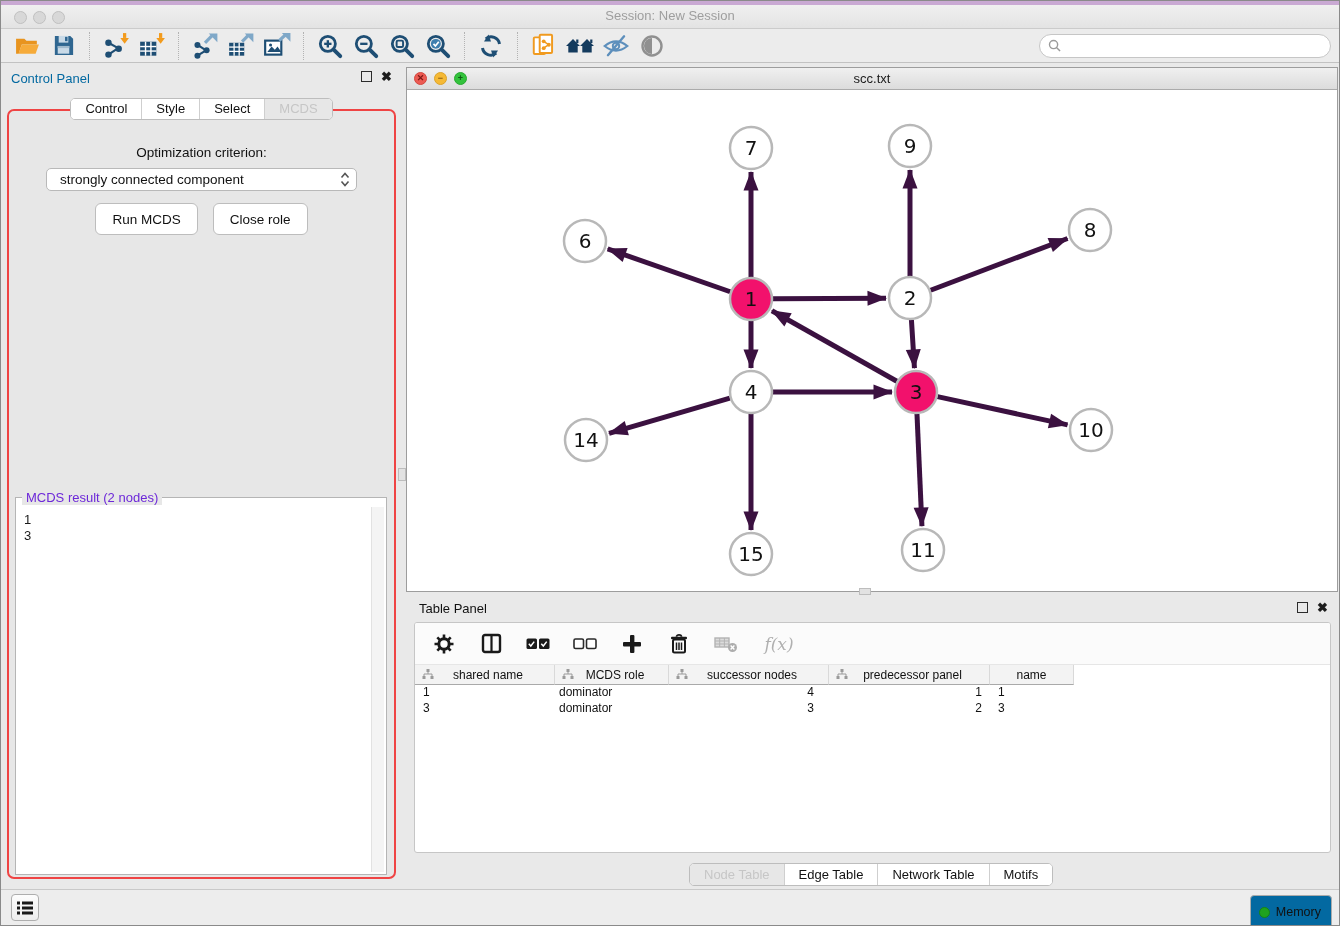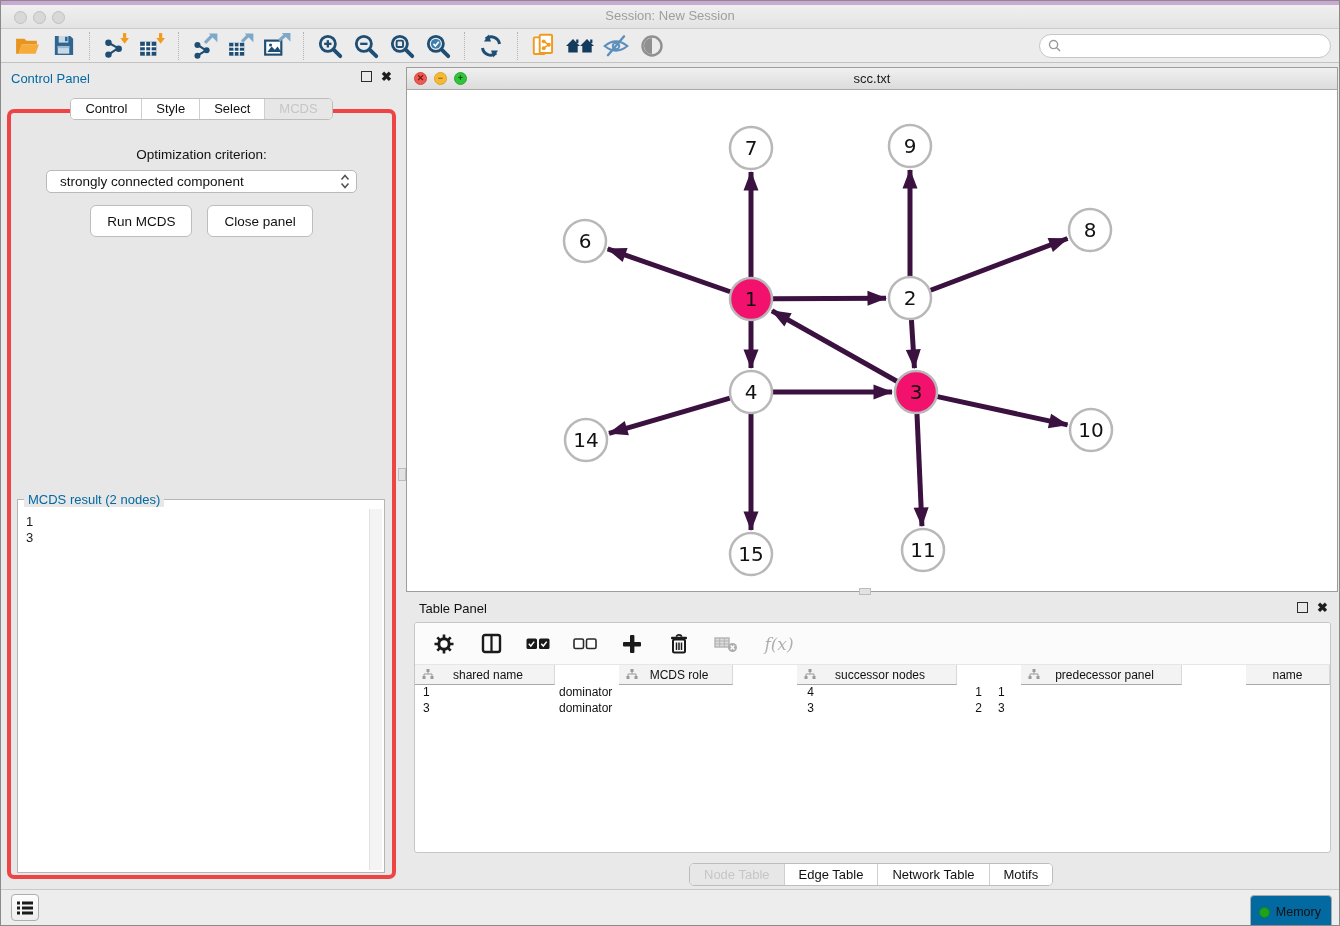--- a/index.html
+++ b/index.html
@@ -38,36 +38,36 @@
   .panel-icons { position:absolute; right:6px; top:4px; display:flex; gap:9px; align-items:center; }
   .float-ico { width:11px; height:11px; border:1.6px solid #2c2c2c; background:transparent; }
   .close-ico { font-size:13px; font-weight:bold; color:#1c1c1c; line-height:11px; }
   .cp-tabs { position:absolute; left:0; top:31px; width:100%; display:flex; justify-content:center; z-index:5; }
   .seg-group { display:flex; border:1px solid #bdbdbd; border-radius:5px; overflow:hidden; background:#fff; }
   .seg { padding:0 14px; line-height:20px; font-size:13px; background:#fff; border-left:1px solid #cfcfcf; color:#111; }
   .seg:first-child { border-left:none; }
   .seg.sel { background:#e7e7e7; color:#c6c6c6; }
   .cp-body {
     position:absolute; left:2px; top:42px; right:2px; bottom:10px;
-    background:#e7e7e7; border:4px solid #ef4444; border-radius:7px;
+    background:#e7e7e7; border:2px solid #ef4444; border-radius:7px;
   }
   .opt-label { margin-top:34px; text-align:center; font-size:13.5px; color:#111; }
   .combo {
     margin:8px auto 0; width:311px; height:23px; background:#fff; border:1px solid #b9b9b9;
     border-radius:5px; display:flex; align-items:center; padding:0 6px 0 13px;
   }
   .combo .val { flex:1; font-size:13.5px; color:#111; }
   .btn-row { margin-top:12px; display:flex; justify-content:center; gap:15px; }
   .pbtn {
     min-width:94px; padding:0 16px; height:32px; background:#fff; border:1px solid #bdbdbd;
     border-radius:6px; font-size:13.5px; color:#111; font-family:"Liberation Sans",sans-serif;
   }
   .result-box { position:absolute; left:6px; right:7px; top:386px; bottom:2px; border:1px solid #b5b5b5; background:#fff; }
   .result-legend {
-    position:absolute; left:6px; top:-8px; background:#e7e7e7; padding:0 4px; font-size:13px; color:#0369a1;
+    position:absolute; left:6px; top:-8px; background:#e7e7e7; padding:0 4px; font-size:13px; color:#6d28d9;
   }
   .result-text { position:absolute; left:2px; top:9px; right:16px; bottom:2px; background:#fff; padding:5px 6px; font-size:13px; line-height:16px; }
   .result-scroll { position:absolute; right:2px; top:9px; bottom:2px; width:13px; background:#f4f4f4; border-left:1px solid #e2e2e2; }
   
   .net-window {
     position:absolute; left:405px; top:66px; width:932px; height:525px;
     border:1px solid #9d9d9d; background:#fff;
   }
   .net-titlebar {
     position:absolute; left:0; top:0; width:100%; height:22px;
@@ -87,21 +87,21 @@
   .table-panel { position:absolute; left:405px; top:595px; width:932px; height:293px; }
   .tp-title { position:absolute; left:13px; top:5px; font-size:13px; color:#111; }
   .tp-icons { position:absolute; right:10px; top:6px; display:flex; gap:9px; align-items:center; }
   .tp-body {
     position:absolute; left:8px; right:7px; top:26px; height:231px;
     background:#fff; border:1px solid #c6c6c6; border-radius:3px; overflow:hidden;
   }
   .tp-toolbar { height:42px; background:#fbfbfb; display:flex; align-items:center; padding-left:17px; gap:23px; border-bottom:1px solid #e6e6e6; }
   .tp-tool { display:flex; align-items:center; justify-content:center; width:24px; height:26px; }
   .fx { font-family:"DejaVu Serif",serif; font-style:italic; font-size:17px; color:#b0b0b0; }
-  .grid-header { display:flex; height:20px;justify-content:space-between; }
+  .grid-header { display:flex; height:20px; }
   .gh-cell {
     display:flex; align-items:center; background:#f3f3f3; border-right:1px solid #d9d9d9;
     border-bottom:1px solid #a9a9a9; font-size:12px; color:#111;
   }
   .gh-cell .tree { margin:0 0 0 7px; flex:0 0 auto; }
   .gh-cell .lbl { flex:1; text-align:center; padding-right:12px; }
   .gh-cell.no-icon .lbl { padding:0; }
   .grid-row { display:flex; height:16px; font-size:12px; color:#111; }
   .gr-cell { overflow:hidden; white-space:nowrap; }
   .al { text-align:left; padding-left:8px; }
@@ -328,21 +328,21 @@
       <div class="opt-label">Optimization criterion:</div>
       <div class="combo">
         <span class="val">strongly connected component</span>
         <svg width="10" height="17" viewBox="0 0 10 17">
           <path d="M1.5 6.5 L5 2.5 L8.5 6.5" fill="none" stroke="#555" stroke-width="1.6"></path>
           <path d="M1.5 10.5 L5 14.5 L8.5 10.5" fill="none" stroke="#555" stroke-width="1.6"></path>
         </svg>
       </div>
       <div class="btn-row">
         <button class="pbtn">Run MCDS</button>
-        <button class="pbtn">Close panel</button>
+        <button class="pbtn">Close role</button>
       </div>
       <div class="result-box">
         <span class="result-legend">MCDS result (2 nodes)</span>
         <div class="result-text">
           <div>1</div>
           <div>3</div>
         </div>
         <div class="result-scroll"></div>
       </div>
     </div>

